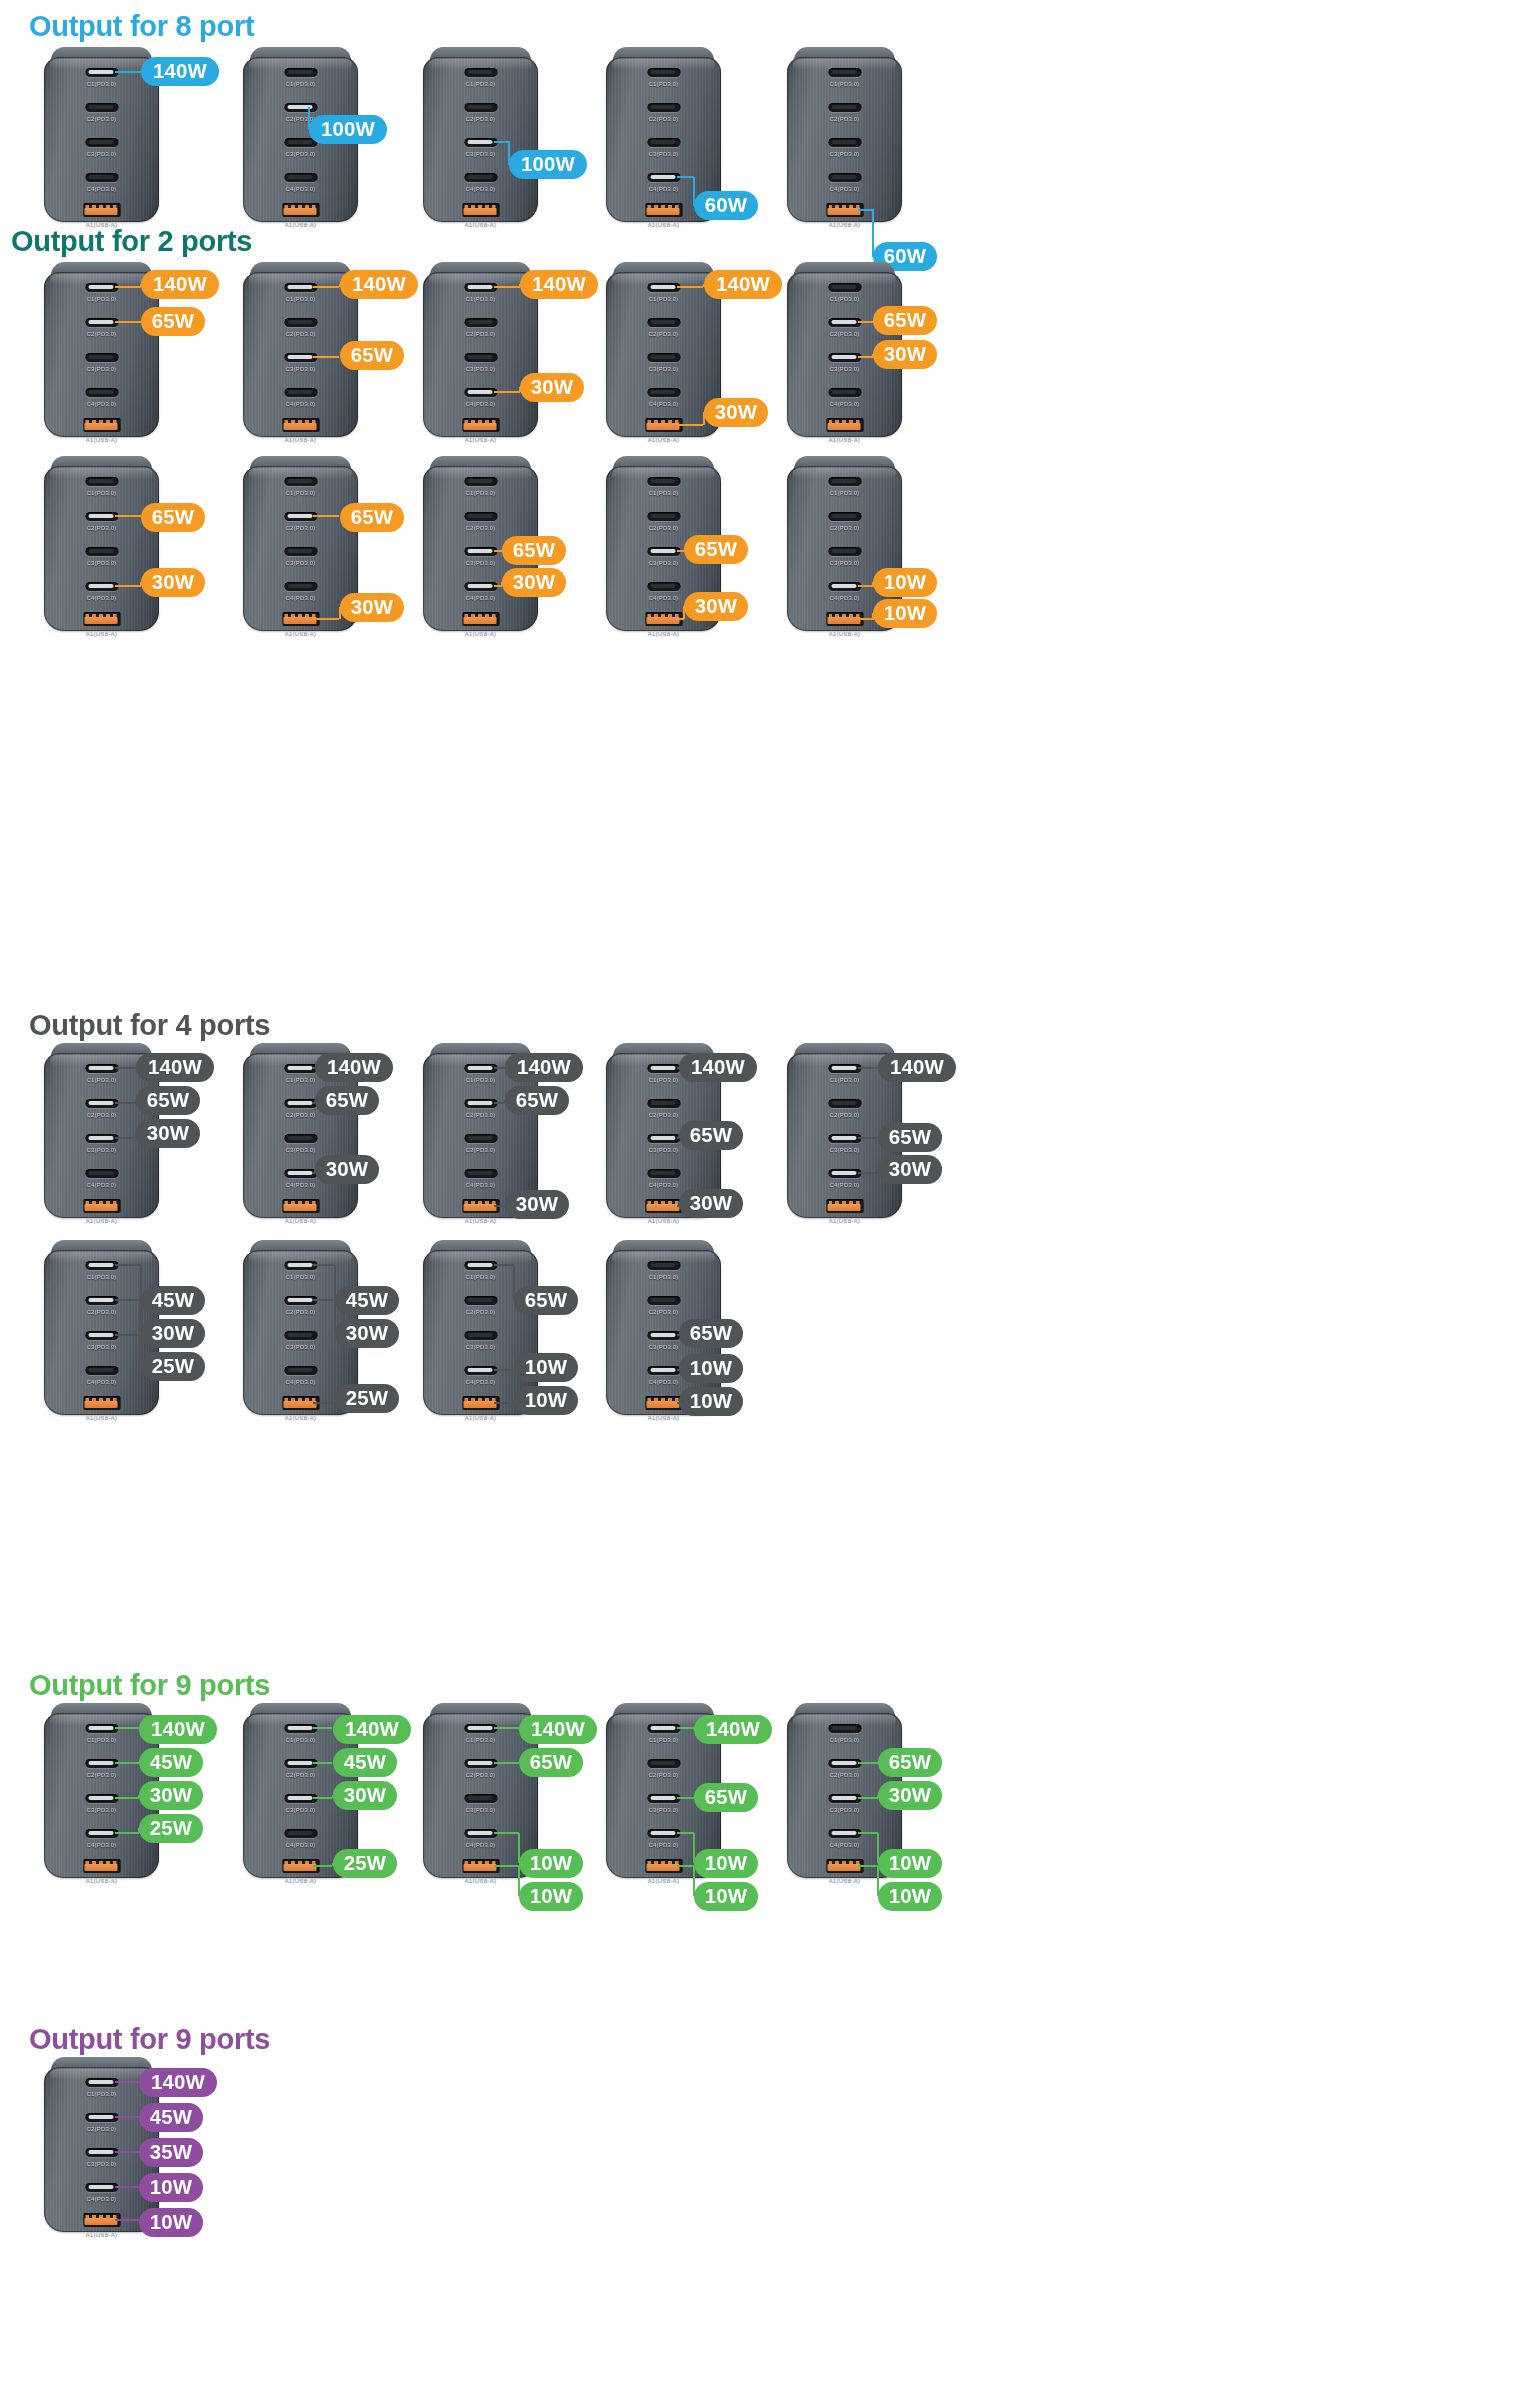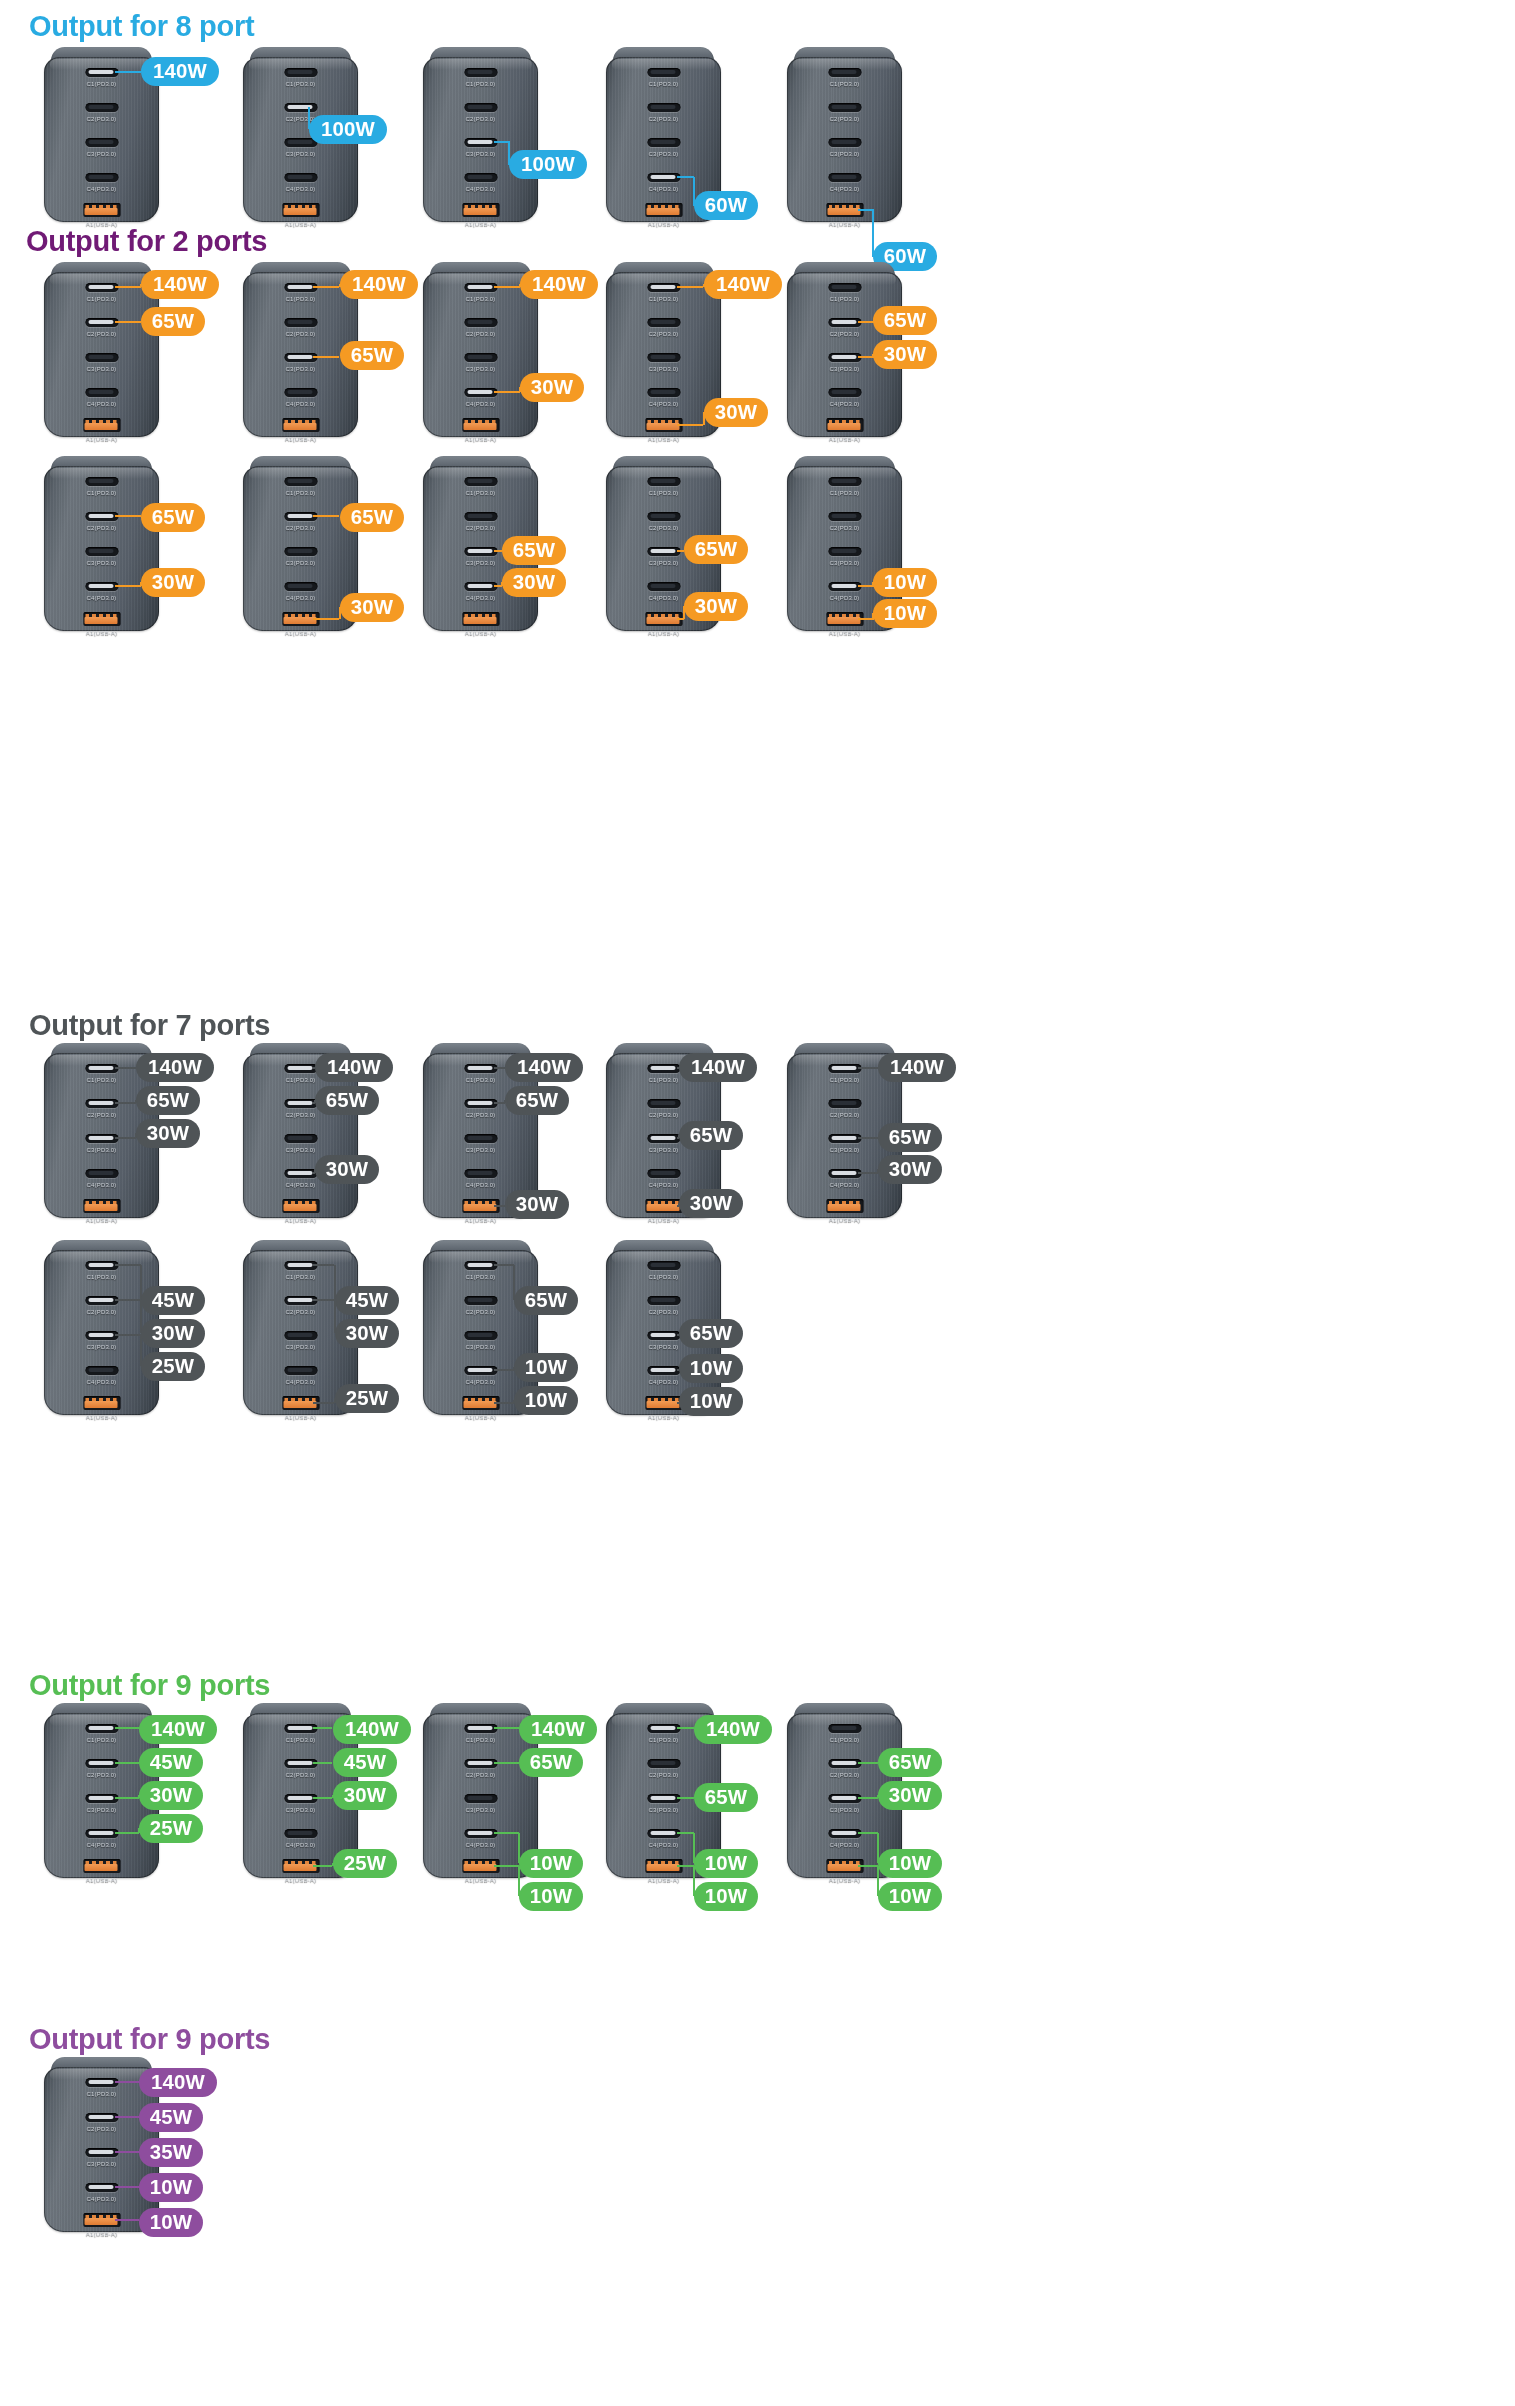--- a/index.html
+++ b/index.html
@@ -302,21 +302,21 @@
         <div class="slot">
           <div class="teeth"></div>
           <div class="inner"></div>
         </div>
         <div class="plabel">A1(USB-A)</div>
       </div>
     </div>
     <div class="lead" style="background: rgb(41, 171, 226); left: 858px; width: 15.5px; top: 209px;"></div>
     <div class="lead" style="background: rgb(41, 171, 226); left: 872px; top: 210px; width: 1.9px; height: 47px;"></div>
     <div class="badge" style="background: rgb(41, 171, 226); left: 873px; top: 242px; width: 64px;">60W</div>
-    <div class="section-title" style="left: 26px; top: 227px; color: #701a75;">Output for 2 ports</div>
+    <div class="section-title" style="left: 11px; top: 227px; color: #0f766e;">Output for 2 ports</div>
     <div class="charger" style="left: 44px; top: 262px;">
       <div class="topcap"></div>
       <div class="body"></div>
       <div class="glosstop"></div>
       <div class="port active" style="top: 21px;">
         <div class="slot">
           <div class="inner"></div>
         </div>
         <div class="plabel">C1(PD3.0)</div>
       </div>
@@ -716,21 +716,21 @@
         </div>
         <div class="plabel">A1(USB-A)</div>
       </div>
     </div>
     <div class="lead" style="background: rgb(245, 154, 35); left: 858px; width: 15.5px; top: 585px;"></div>
     <div class="lead" style="background: rgb(245, 154, 35); left: 872px; top: 582px; width: 1.9px; height: 3.9px;"></div>
     <div class="badge" style="background: rgb(245, 154, 35); left: 873px; top: 568px; width: 64px;">10W</div>
     <div class="lead" style="background: rgb(245, 154, 35); left: 858px; width: 15.5px; top: 618px;"></div>
     <div class="lead" style="background: rgb(245, 154, 35); left: 872px; top: 613px; width: 1.9px; height: 5.8px;"></div>
     <div class="badge" style="background: rgb(245, 154, 35); left: 873px; top: 599px; width: 64px;">10W</div>
-    <div class="section-title" style="left: 29px; top: 1011px; color: rgb(79, 84, 87);">Output for 7 ports</div>
+    <div class="section-title" style="left: 29px; top: 1011px; color: rgb(79, 84, 87);">Output for 4 ports</div>
     <div class="charger" style="left: 44px; top: 1043px;">
       <div class="topcap"></div>
       <div class="body"></div>
       <div class="glosstop"></div>
       <div class="port active" style="top: 21px;">
         <div class="slot">
           <div class="inner"></div>
         </div>
         <div class="plabel">C1(PD3.0)</div>
       </div>

